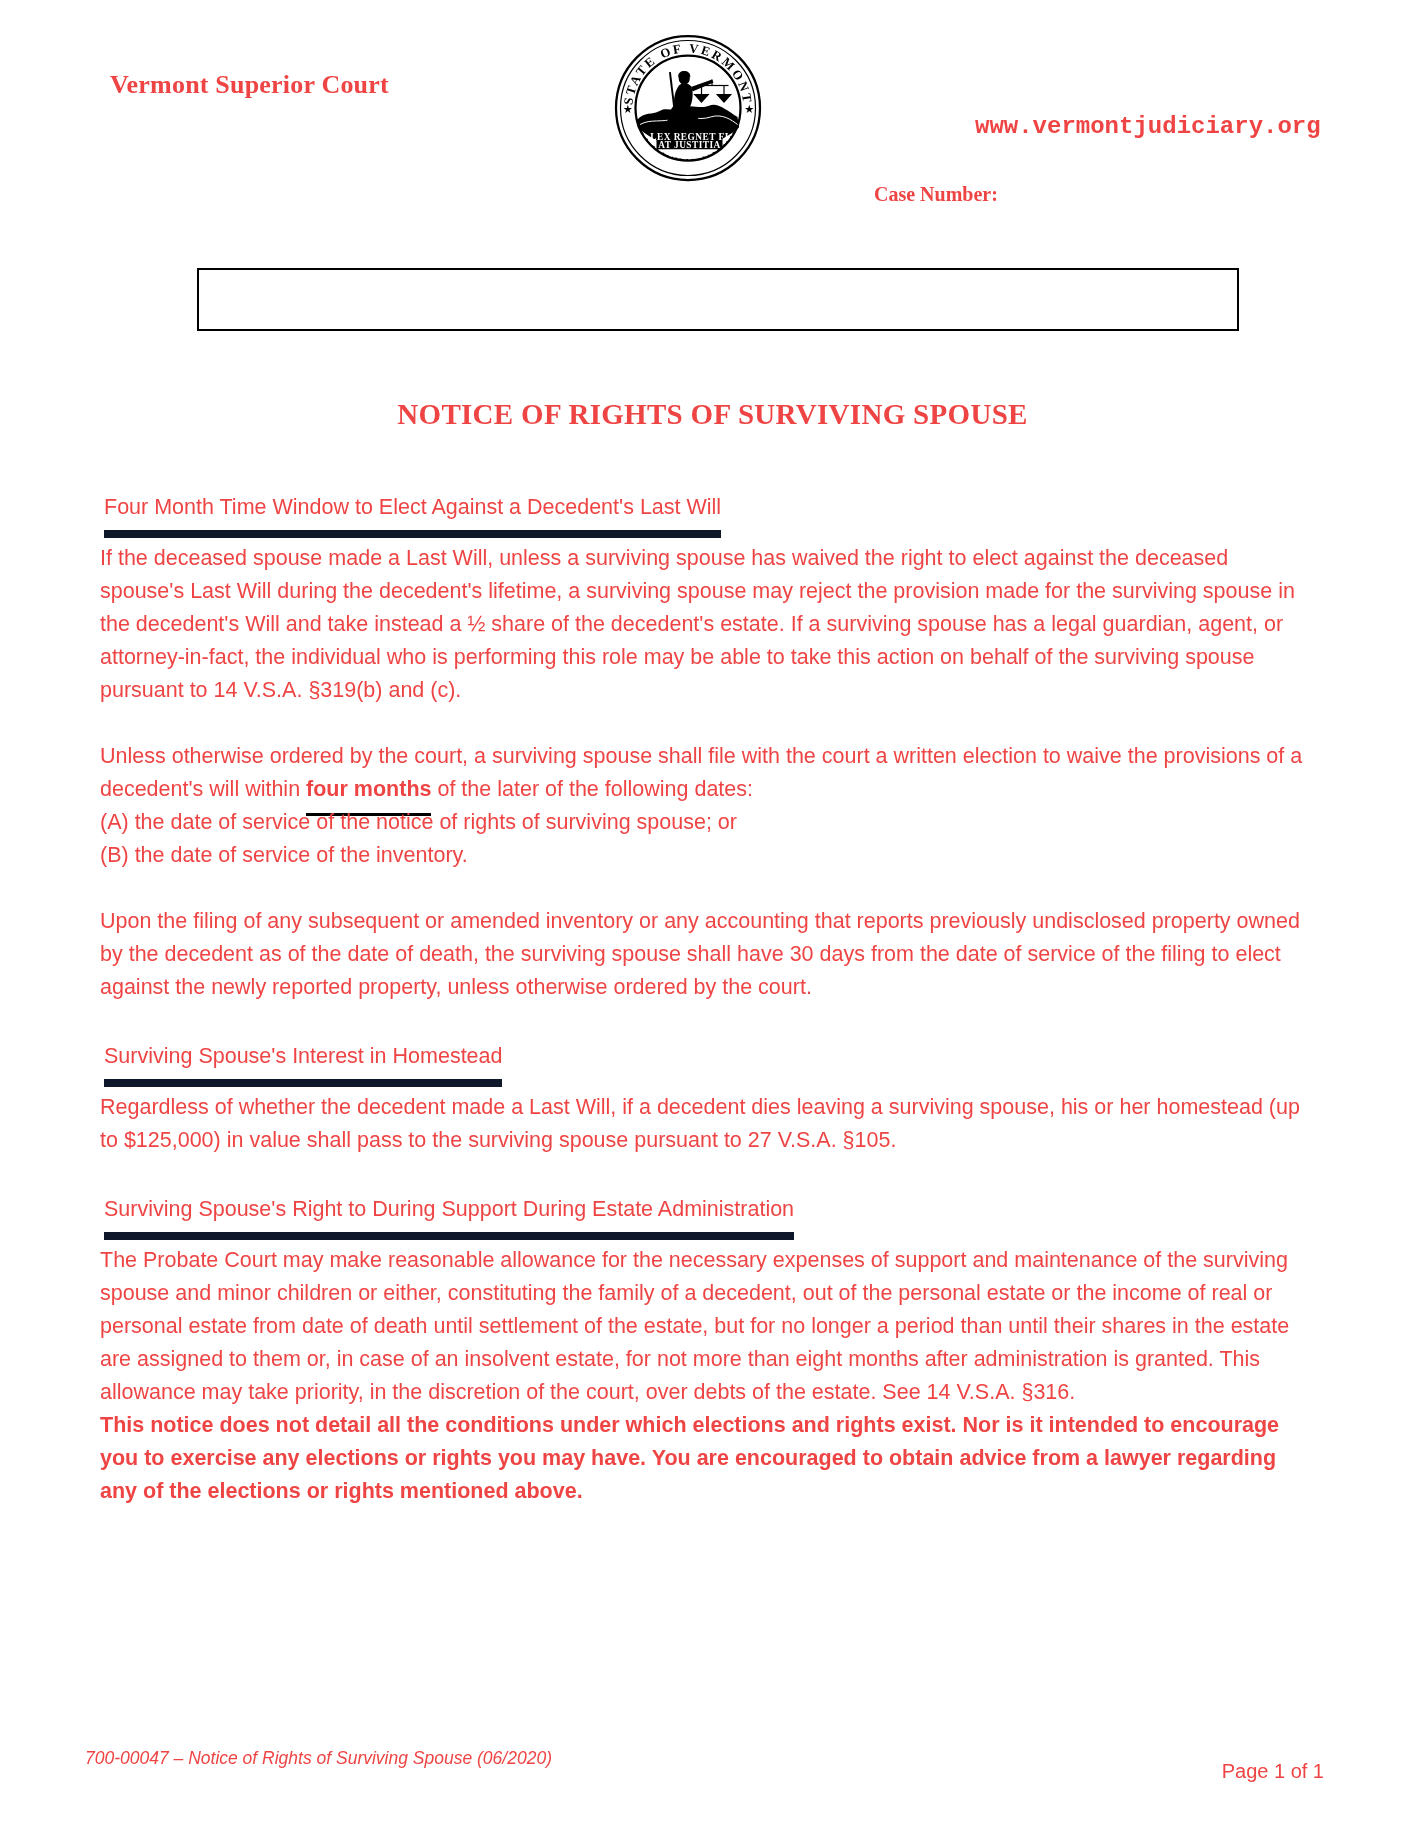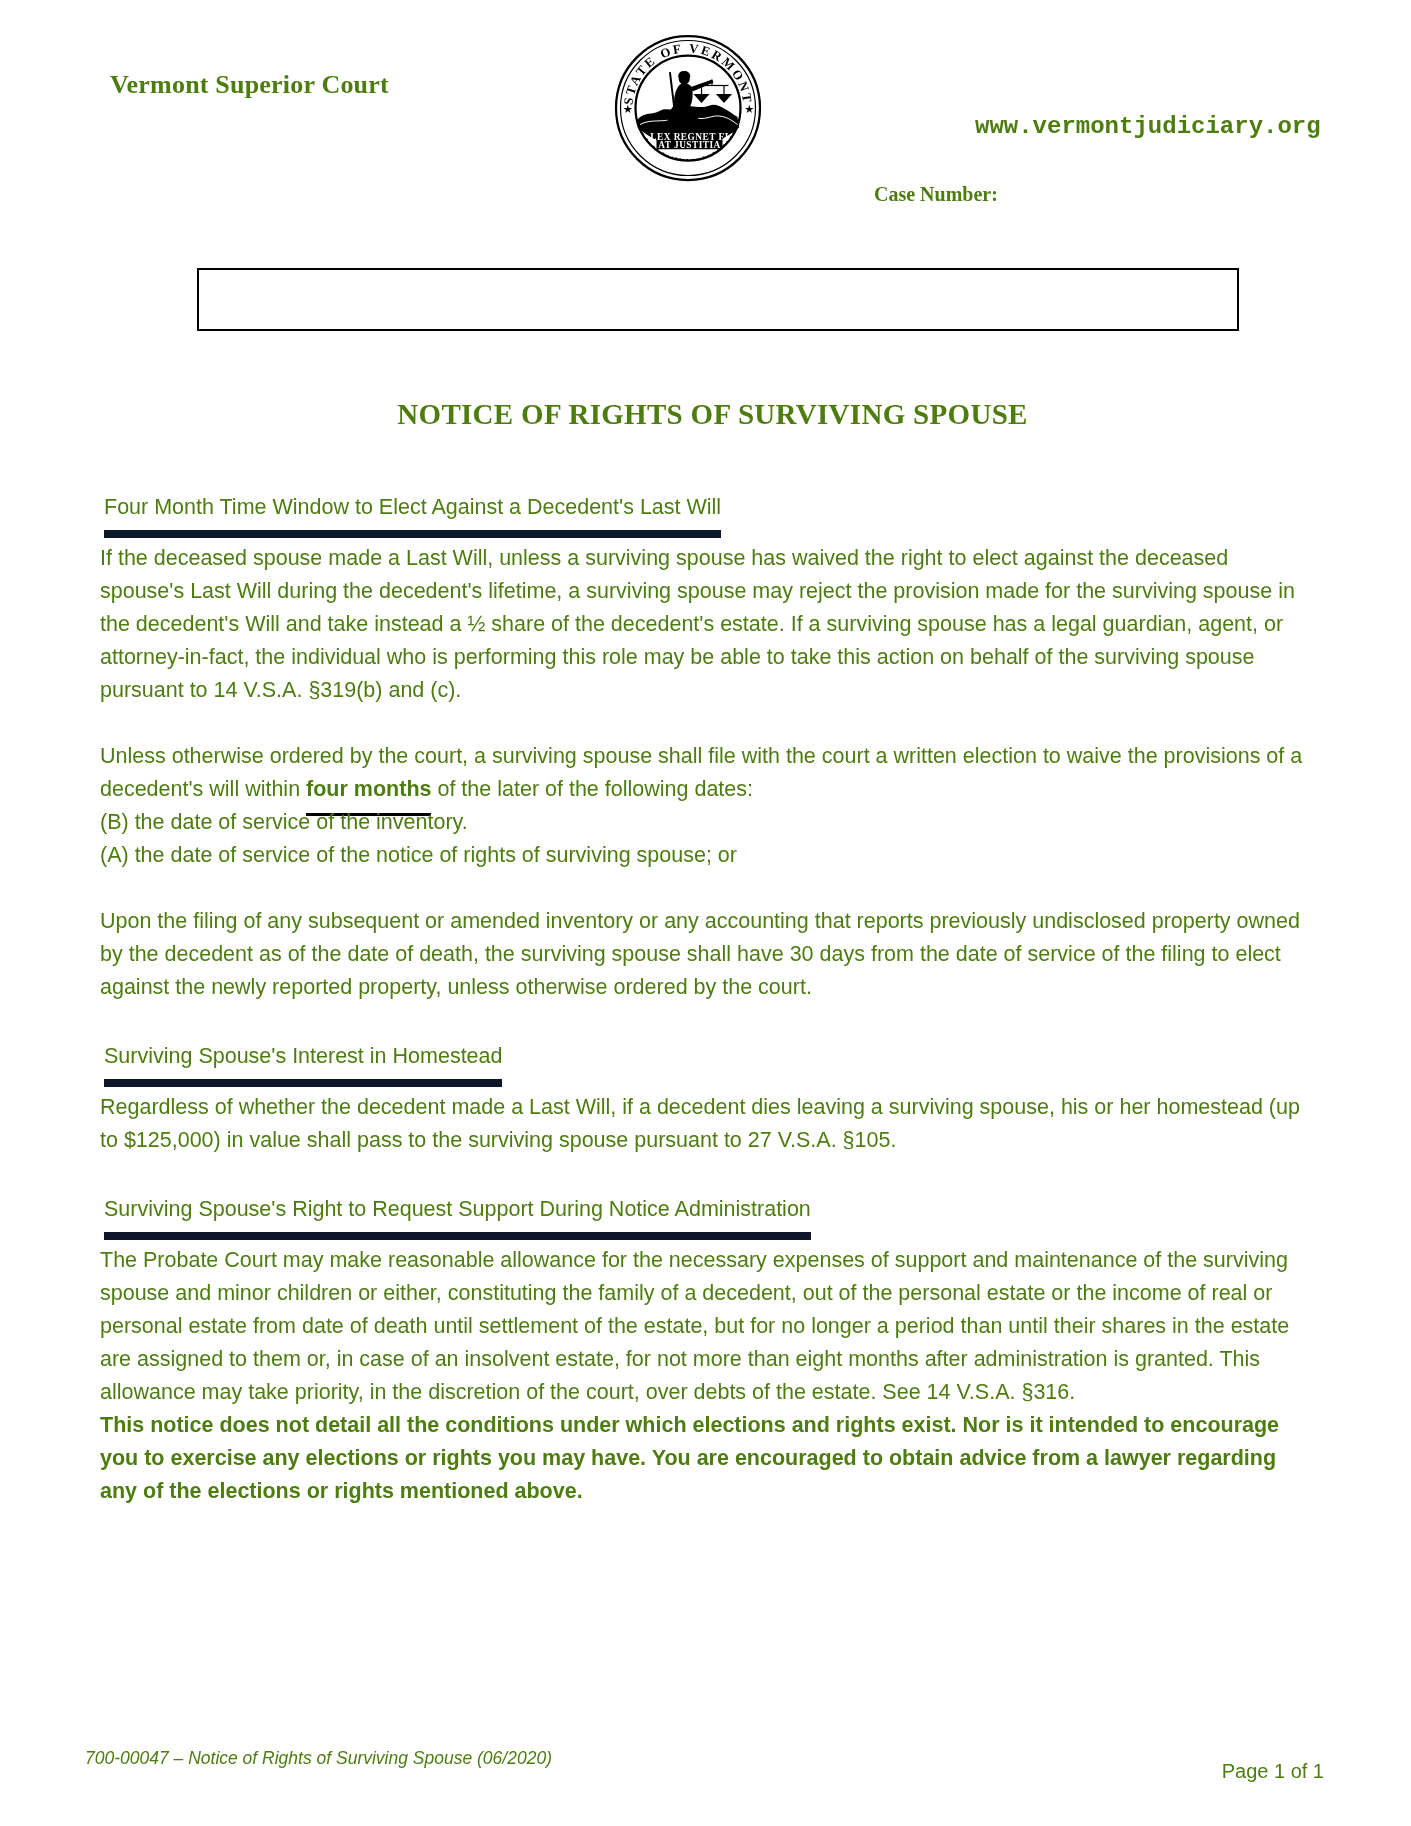--- a/index.html
+++ b/index.html
@@ -6,21 +6,21 @@
     margin: 0;
     padding: 0;
     background: #ffffff;
   }
   .page {
     position: relative;
     width: 1411px;
     height: 1826px;
     background: #ffffff;
     font-family: "Liberation Sans", sans-serif;
-    color: #4d7c0f;
+    color: #ef4444;
     box-sizing: border-box;
     overflow: hidden;
   }
 
   
   .header {
     position: absolute;
     top: 0;
     left: 0;
     width: 1411px;
@@ -229,40 +229,40 @@
     <div class="sec-head-wrap">
       <span class="sec-head">Four Month Time Window to Elect Against a Decedent's Last Will</span>
     </div>
 
     <p class="para">If the deceased spouse made a Last Will, unless a surviving spouse has waived the right to elect against the deceased spouse's Last Will during the decedent's lifetime, a surviving spouse may reject the provision made for the surviving spouse in the decedent's Will and take instead a ½ share of the decedent's estate. If a surviving spouse has a legal guardian, agent, or attorney-in-fact, the individual who is performing this role may be able to take this action on behalf of the surviving spouse pursuant to 14 V.S.A. §319(b) and (c).</p>
 
     <div class="spacer-line"></div>
 
     <p class="para"><span>Unless otherwise ordered by the court, a surviving spouse shall file with the court a written election to waive the provisions of a decedent's will within </span><span class="bold-ul">four months</span><span> of the later of the following dates:</span></p>
 
+    <p class="list-item">(A)  the date of service of the notice of rights of surviving spouse;  or</p>
+
     <p class="list-item">(B)  the date of service of the inventory.</p>
-
-    <p class="list-item">(A)  the date of service of the notice of rights of surviving spouse;  or</p>
 
     <div class="spacer-line"></div>
 
     <p class="para">Upon the filing of any subsequent or amended inventory or any accounting that reports previously undisclosed property owned by the decedent as of the date of death, the surviving spouse shall have 30 days from the date of service of the filing to elect against the newly reported property, unless otherwise ordered by the court.</p>
 
     <div class="spacer-line"></div>
 
     <div class="sec-head-wrap">
       <span class="sec-head">Surviving Spouse's Interest in Homestead</span>
     </div>
 
     <p class="para">Regardless of whether the decedent made a Last Will, if a decedent dies leaving a surviving spouse, his or her homestead (up to $125,000) in value shall pass to the surviving spouse pursuant to 27 V.S.A. §105.</p>
 
     <div class="spacer-line"></div>
 
     <div class="sec-head-wrap">
-      <span class="sec-head">Surviving Spouse's Right to Request Support During Notice Administration</span>
+      <span class="sec-head">Surviving Spouse's Right to During Support During Estate Administration</span>
     </div>
 
     <p class="para">The Probate Court may make reasonable allowance for the necessary expenses of support and maintenance of the surviving spouse and minor children or either, constituting the family of a decedent, out of the personal estate or the income of real or personal estate from date of death until settlement of the estate, but for no longer a period than until their shares in the estate are assigned to them or, in case of an insolvent estate, for not more than eight months after administration is granted. This allowance may take priority, in the discretion of the court, over debts of the estate. See 14 V.S.A. §316.</p>
 
     <p class="para bold-para">This notice does not detail all the conditions under which elections and rights exist. Nor is it intended to encourage you to exercise any elections or rights you may have. You are encouraged to obtain advice from a lawyer regarding any of the elections or rights mentioned above.</p>
   </div>
 
   <div class="footer">
     <div class="footer-left">700-00047 – Notice of Rights of Surviving Spouse (06/2020)</div>
     <div class="footer-right">Page 1 of 1</div>

